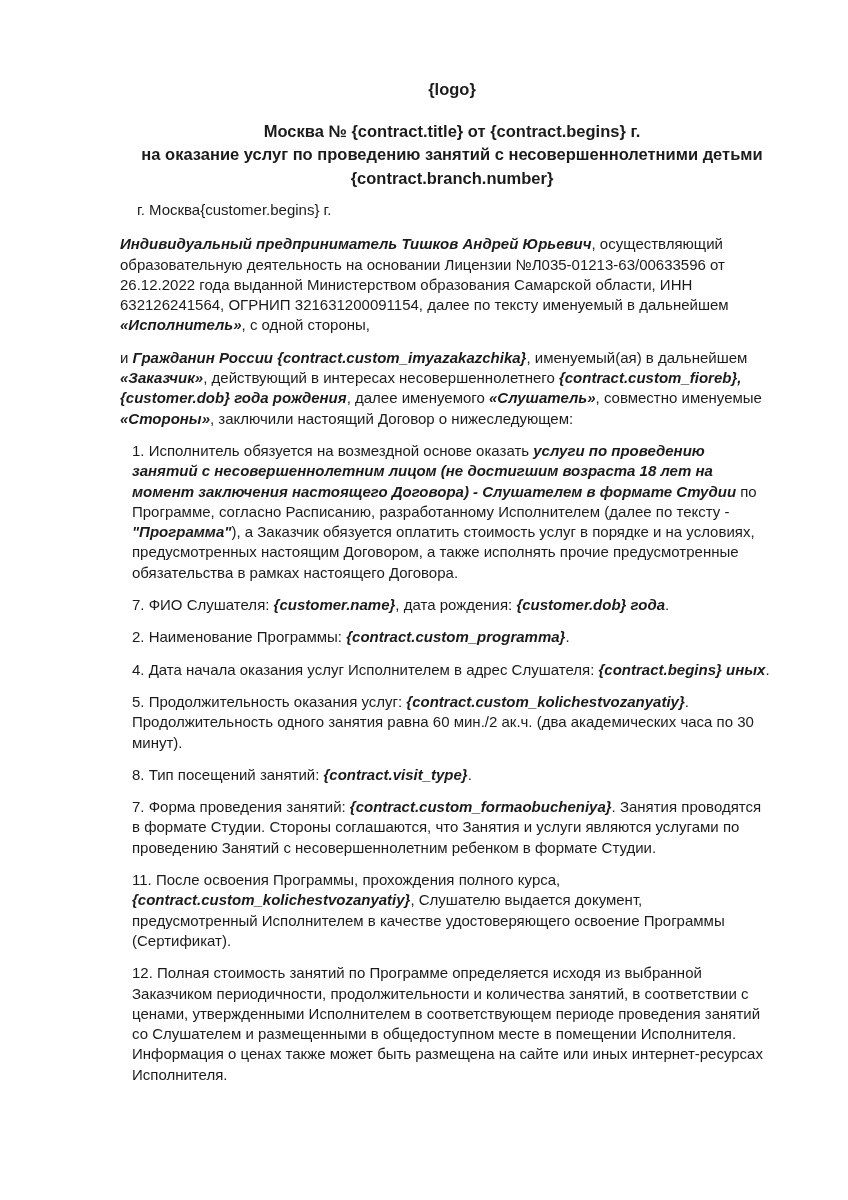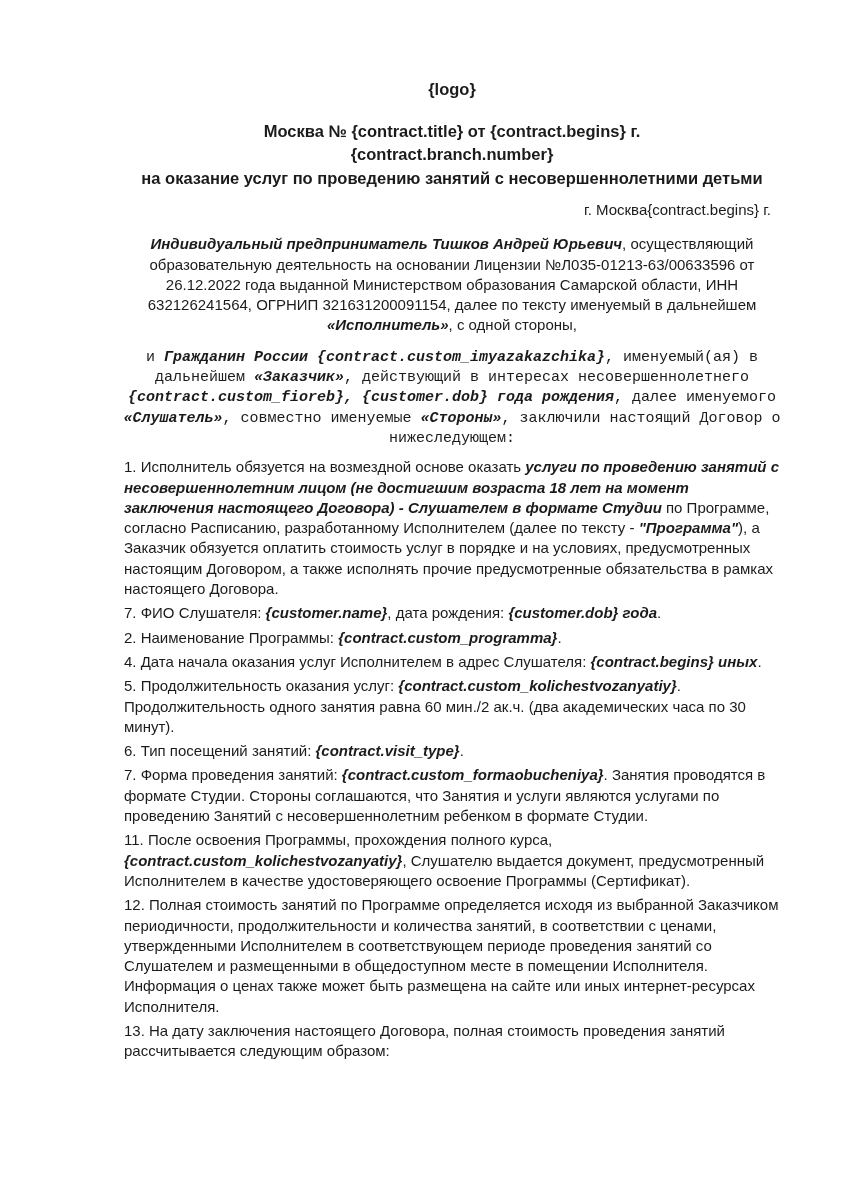--- a/index.html
+++ b/index.html
@@ -26,69 +26,68 @@
     font-size: 16.5px;
     line-height: 23.5px;
     font-weight: bold;
     text-align: center;
   }
   .logo-line {
     margin-bottom: 18px;
   }
   .city-row {
     display: flex;
-    justify-content: flex-end;
+    justify-content: flex-start;
     margin-top: 10px;
     margin-bottom: 14px;
     padding-left: 17px;
     padding-right: 13px;
     font-size: 15px;
     line-height: 20.3px;
   }
   .para, .clause {
     margin: 0;
     font-size: 15px;
     line-height: 20.3px;
     text-align: left;
   }
-  .para { margin-bottom: 12px; text-align: center; }
-  .para:last-child { margin-bottom: 8px; font-family: Liberation Mono, monospace; }
-  .clause { margin: 4px; }
+  .para { margin-bottom: 12px; }
+  .para:last-child { margin-bottom: 8px; }
+  .clause { margin: 12px; }
   .b { font-weight: bold; }
   .i { font-style: italic; }
 </style>
 </head>
 <body>
 
 <div class="page">
   <div class="content">
 
     <p class="h-line logo-line">{logo}</p>
 
     <p class="h-line">Москва № {contract.title} от {contract.begins} г.</p>
+    <p class="h-line">на оказание услуг по проведению занятий с несовершеннолетними детьми</p>
     <p class="h-line">{contract.branch.number}</p>
-    <p class="h-line">на оказание услуг по проведению занятий с несовершеннолетними детьми</p>
 
     <div class="city-row">
       <span>г. Москва</span>
-      <span>{contract.begins} г.</span>
+      <span>{customer.begins} г.</span>
     </div>
 
     <div>
         <p class="para"><span class="b i">Индивидуальный предприниматель Тишков Андрей Юрьевич</span><span>, осуществляющий образовательную деятельность на основании Лицензии №Л035-01213-63/00633596 от 26.12.2022  года выданной Министерством образования Самарской области, ИНН 632126241564, ОГРНИП 321631200091154, далее по тексту именуемый в дальнейшем </span><span class="b i">«Исполнитель»</span><span>, с одной стороны,</span></p>
         <p class="para"><span>и </span><span class="b i">Гражданин России {contract.custom_imyazakazchika}</span><span>, именуемый(ая) в дальнейшем </span><span class="b i">«Заказчик»</span><span>, действующий в интересах несовершеннолетнего </span><span class="b i">{contract.custom_fioreb}, {customer.dob} года рождения</span><span>, далее именуемого </span><span class="b i">«Слушатель»</span><span>, совместно именуемые </span><span class="b i">«Стороны»</span><span>, заключили настоящий Договор о нижеследующем:</span></p>
       </div>
 
     <div>
         <p class="clause"><span>1. Исполнитель обязуется на возмездной основе оказать </span><span class="b i">услуги по проведению занятий с несовершеннолетним лицом (не достигшим возраста 18 лет на момент заключения настоящего Договора) - Слушателем в формате Студии</span><span> по Программе, согласно Расписанию, разработанному Исполнителем (далее по тексту - </span><span class="b i">"Программа"</span><span>), а Заказчик обязуется оплатить стоимость услуг в порядке и на условиях, предусмотренных настоящим Договором, а также исполнять прочие предусмотренные обязательства в рамках настоящего Договора.</span></p>
         <p class="clause"><span>7. ФИО Слушателя: </span><span class="b i">{customer.name}</span><span>, дата рождения: </span><span class="b i">{customer.dob} года</span><span>.</span></p>
         <p class="clause"><span>2. Наименование Программы: </span><span class="b i">{contract.custom_programma}</span><span>.</span></p>
         <p class="clause"><span>4. Дата начала оказания услуг Исполнителем в адрес Слушателя: </span><span class="b i">{contract.begins} иных</span><span>.</span></p>
         <p class="clause"><span>5. Продолжительность оказания услуг: </span><span class="b i">{contract.custom_kolichestvozanyatiy}</span><span>. Продолжительность одного занятия равна 60 мин./2 ак.ч. (два академических часа по 30 минут).</span></p>
-        <p class="clause"><span>6. Тип посещений занятий: </span><span class="b i">{contract.visit_type}</span><span>.</span></p>
+        <p class="clause"><span>8. Тип посещений занятий: </span><span class="b i">{contract.visit_type}</span><span>.</span></p>
         <p class="clause"><span>7. Форма проведения занятий: </span><span class="b i">{contract.custom_formaobucheniya}</span><span>. Занятия проводятся в формате Студии. Стороны соглашаются, что Занятия и услуги являются услугами по проведению Занятий с несовершеннолетним ребенком в формате Студии.</span></p>
         <p class="clause"><span>11. После освоения Программы, прохождения полного курса, </span><span class="b i">{contract.custom_kolichestvozanyatiy}</span><span>, Слушателю выдается документ, предусмотренный Исполнителем в качестве удостоверяющего освоение Программы (Сертификат).</span></p>
         <p class="clause"><span>12. Полная стоимость занятий по Программе определяется исходя из выбранной Заказчиком периодичности, продолжительности и количества занятий, в соответствии с ценами, утвержденными Исполнителем в соответствующем периоде проведения занятий со Слушателем и размещенными в общедоступном месте в помещении Исполнителя. Информация о ценах также может быть размещена на сайте или иных интернет-ресурсах Исполнителя.</span></p>
-        <p class="clause"><span>13. На дату заключения настоящего Договора, полная стоимость проведения занятий рассчитывается следующим образом:</span></p>
       </div>
 
   </div>
 </div>
 
 </body></html>

